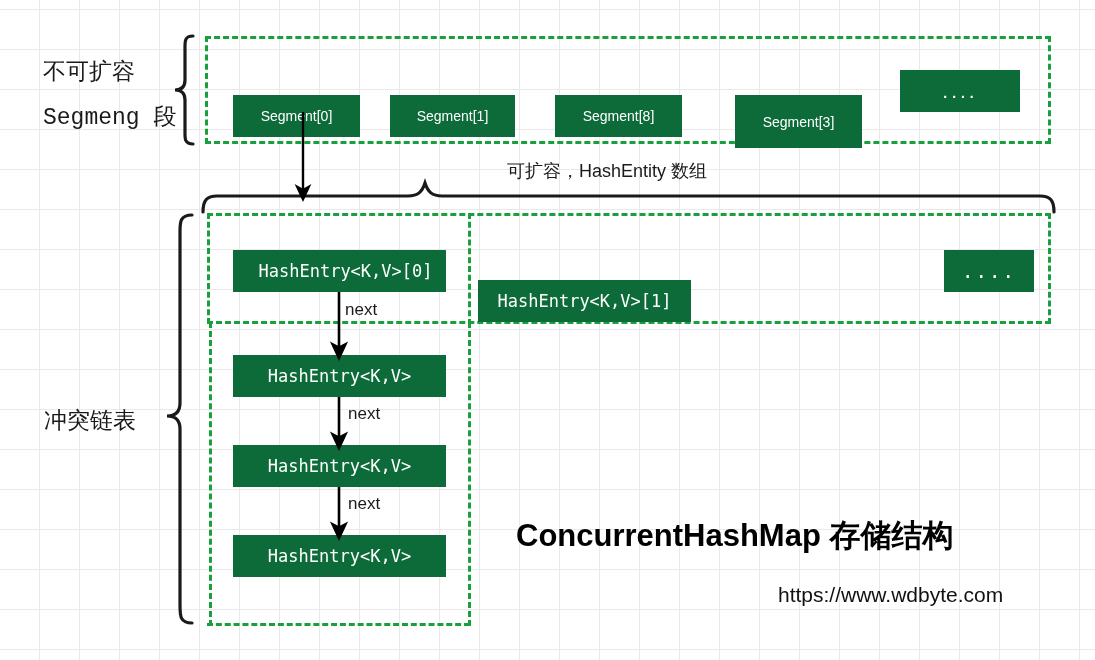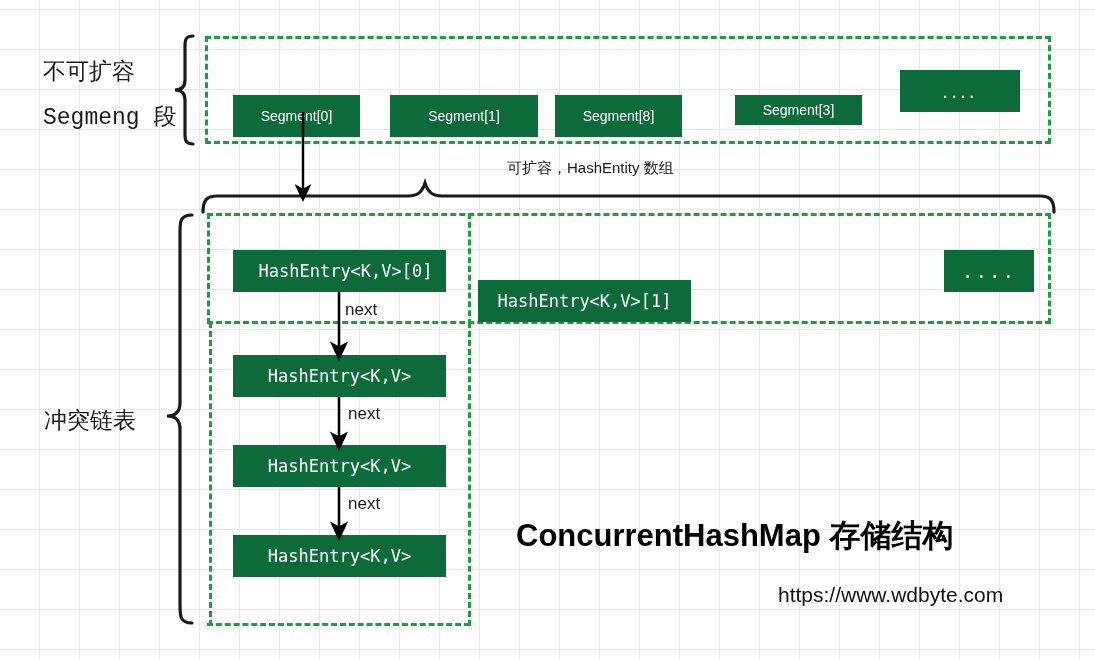--- a/index.html
+++ b/index.html
@@ -79,21 +79,21 @@
     position: absolute;
     color: #1a1a1a;
     white-space: nowrap;
     font-family: "Liberation Sans", sans-serif;
   }
   .lbl-cn {
     font-size: 23px;
     font-family: Liberation Mono, monospace;
   }
   .lbl-mid {
-    font-size: 15px;
+    font-size: 18px;
     text-align: right;
   }
   .lbl-next {
     font-size: 17px;
   }
   .title {
     font-size: 31px;
     font-weight: bold;
     color: #000000;
   }
@@ -124,27 +124,27 @@
 
   <div class="dashline-v" style="left:209px; top:322px; height:304px;"></div>
 
   <div class="dashline-v" style="left:468px; top:322px; height:304px;"></div>
 
   <div class="dashline-h" style="left:207px; top:623px; width:263px;"></div>
 
   <div class="gbox sans" style="left:233px; top:70px; width:127px; height:42px;">
     <span>Segment[0]</span>
   </div>
-  <div class="gbox sans" style="left:390px; top:70px; width:148px; height:42px;">
+  <div class="gbox sans" style="left:390px; top:70px; width:125px; height:42px;">
     <span>Segment[1]</span>
   </div>
   <div class="gbox sans" style="left:555px; top:70px; width:127px; height:42px;">
     <span>Segment[8]</span>
   </div>
-  <div class="gbox sans" style="left:735px; top:70px; width:127px; height:30px;">
+  <div class="gbox sans" style="left:735px; top:70px; width:127px; height:53px;">
     <span>Segment[3]</span>
   </div>
   <div class="gbox sans-dots" style="left:900px; top:70px; width:120px; height:42px;">
     <span>....</span>
   </div>
 
   <div class="gbox mono" style="left:233px; top:250px; width:213px; height:42px;padding-left:12px;">
     <span>HashEntry&lt;K,V&gt;[0]</span>
   </div>
   <div class="gbox mono" style="left:478px; top:236px; width:213px; height:42px;margin-top:44px;">

